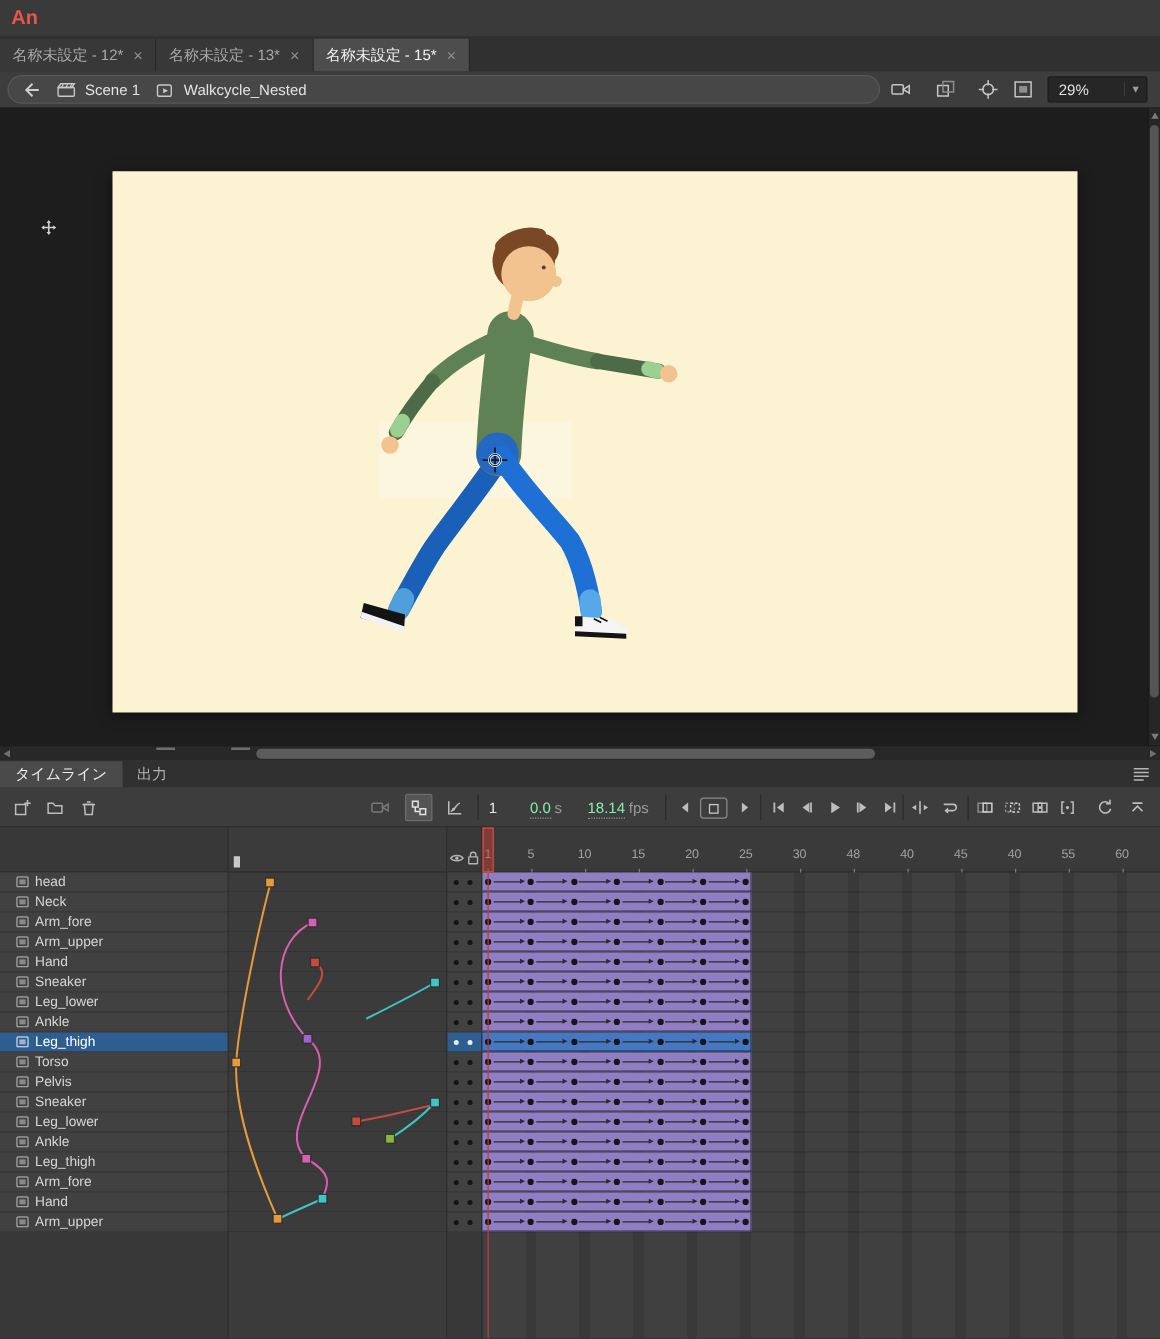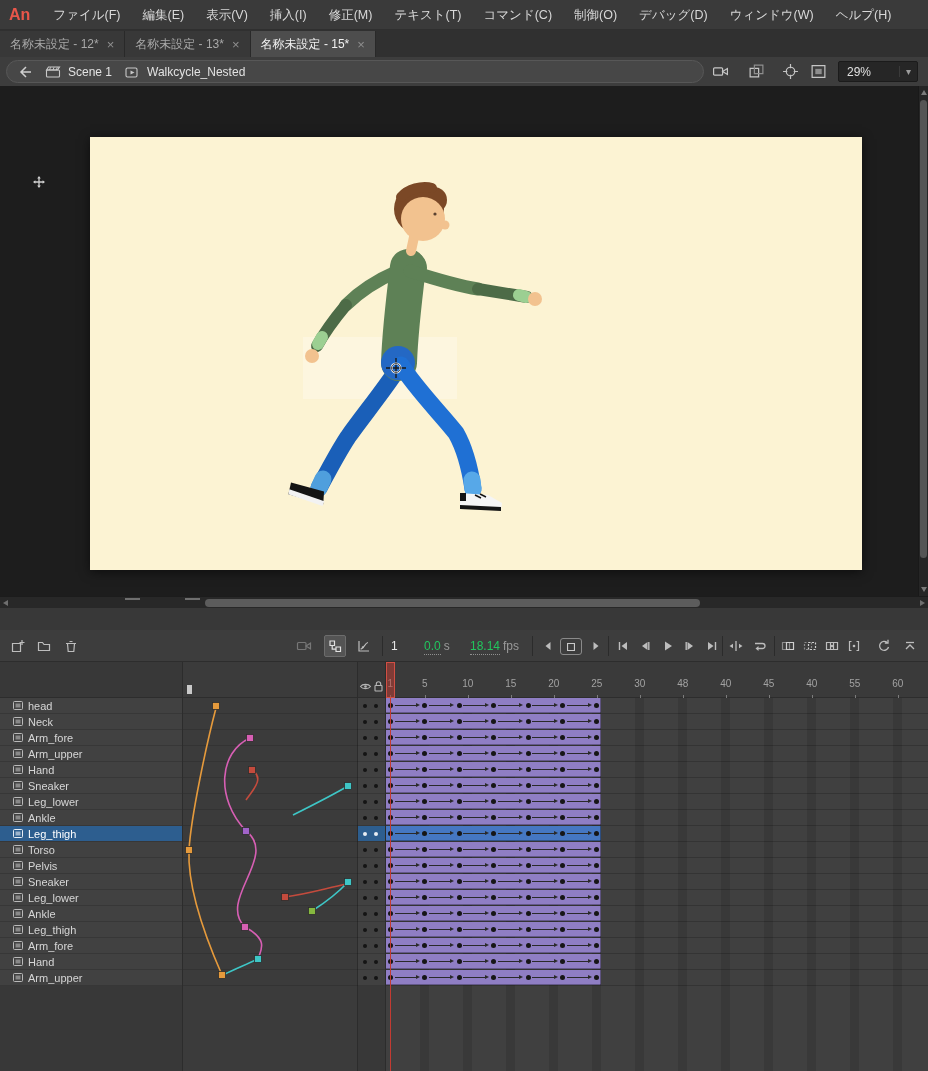--- a/index.html
+++ b/index.html
@@ -54,21 +54,21 @@
   .ptab.active{background:#4a4a4a;color:#eee}
   .panel-menu{position:absolute;right:8px;top:5px}
 
   .tl-toolbar{position:absolute;left:0;top:22px;width:100%;height:32px;background:#3d3d3d;border-bottom:1px solid #2d2d2d}
   .tbi{position:absolute;top:8px;width:16px;height:16px;display:inline-flex}
   .tbi.dim{opacity:.45}
   .tbi.pressed{top:5px;width:22px;height:22px;background:#545454;border:1px solid #6c6c6c;border-radius:2px;align-items:center;justify-content:center}
   .tbsep{position:absolute;top:6px;width:1px;height:20px;background:#2b2b2b}
   .fld{position:absolute;top:9px;font-size:12px;color:#e8e8e8}
   .fld2{position:absolute;top:9px;font-size:12px}
-  .hot{color:#22c55e;border-bottom:1px dotted #909090;padding-bottom:1px}
+  .hot{color:#86efac;border-bottom:1px dotted #909090;padding-bottom:1px}
   .unit{color:#9a9a9a;margin-left:3px}
 
   .tl-body{position:absolute;left:0;top:54px;right:0;bottom:0}
   .col-names{position:absolute;left:0;top:0;width:183px;bottom:0;background:#383838;border-right:1px solid #2c2c2c}
   .col-parent{position:absolute;left:183px;top:0;width:175px;bottom:0;background:#3b3b3b;border-right:1px solid #2c2c2c}
   .col-dots{position:absolute;left:358px;top:0;width:28px;bottom:0;background:#383838;border-right:1px solid #2c2c2c}
   .col-frames{position:absolute;left:386px;top:0;right:0;bottom:0;background:repeating-linear-gradient(90deg,#404040 0px,#404040 34.4px,#393939 34.4px,#393939 43px)}
   .col-header{height:36px;border-bottom:1px solid #2d2d2d}
 
   .layer-row{height:16px;display:flex;align-items:center;gap:5px;padding-left:13px;background:#414141;border-bottom:1px solid #373737;color:#d6d6d6;font-size:11px;white-space:nowrap}
@@ -110,33 +110,20 @@
   svg.ic{display:block}
   .ic *{vector-effect:non-scaling-stroke}
 </style>
 </head>
 <body>
 
 <div class="app">
 
   <div class="menubar">
     <span class="logo">An</span>
-    <div class="menu-items" id="menu-items">
-        <span class="menu-item">ファイル(F)</span>
-        <span class="menu-item">編集(E)</span>
-        <span class="menu-item">表示(V)</span>
-        <span class="menu-item">挿入(I)</span>
-        <span class="menu-item">修正(M)</span>
-        <span class="menu-item">テキスト(T)</span>
-        <span class="menu-item">コマンド(C)</span>
-        <span class="menu-item">制御(O)</span>
-        <span class="menu-item">デバッグ(D)</span>
-        <span class="menu-item">ウィンドウ(W)</span>
-        <span class="menu-item">ヘルプ(H)</span>
-      </div>
   </div>
 
   <div class="tabbar" id="doc-tabs">
       <div class="doc-tab">
         <span class="tab-label">名称未設定 - 12*</span>
         <span class="tab-close">×</span>
       </div>
       <div class="doc-tab">
         <span class="tab-label">名称未設定 - 13*</span>
         <span class="tab-close">×</span>
@@ -268,20 +255,31 @@
 
   <div class="hscroll">
     <span class="harrow left"></span>
     <span class="hdash" style="left:125px"></span>
     <span class="hdash" style="left:185px"></span>
     <div class="hthumb"></div>
     <span class="harrow right"></span>
   </div>
 
   <div class="timeline">
+    <div class="panel-tabs">
+      <span id="panel-tabs-inner" style="display:flex;align-items:flex-end;height:100%">
+          <span class="ptab active">タイムライン</span>
+          <span class="ptab">出力</span>
+        </span>
+      <span class="panel-menu">
+        <svg class="ic" width="14" height="12" viewBox="0 0 14 12">
+            <path d="M1 2h12M1 5h12M1 8h12M1 11h8" stroke="#b5b5b5" stroke-width="1.2"></path>
+          </svg>
+      </span>
+    </div>
 
     <div class="tl-toolbar">
       <span class="tbi" style="left:10px">
         <svg class="ic" width="16" height="16" viewBox="0 0 16 16">
             <rect x="2.5" y="5.5" width="8" height="8" fill="none" stroke="#bdbdbd" stroke-width="1.2"></rect>
             <path d="M12 2v5M9.5 4.5h5" stroke="#bdbdbd" stroke-width="1.2"></path>
           </svg>
       </span>
       <span class="tbi" style="left:36px">
         <svg class="ic" width="16" height="16" viewBox="0 0 16 16">

